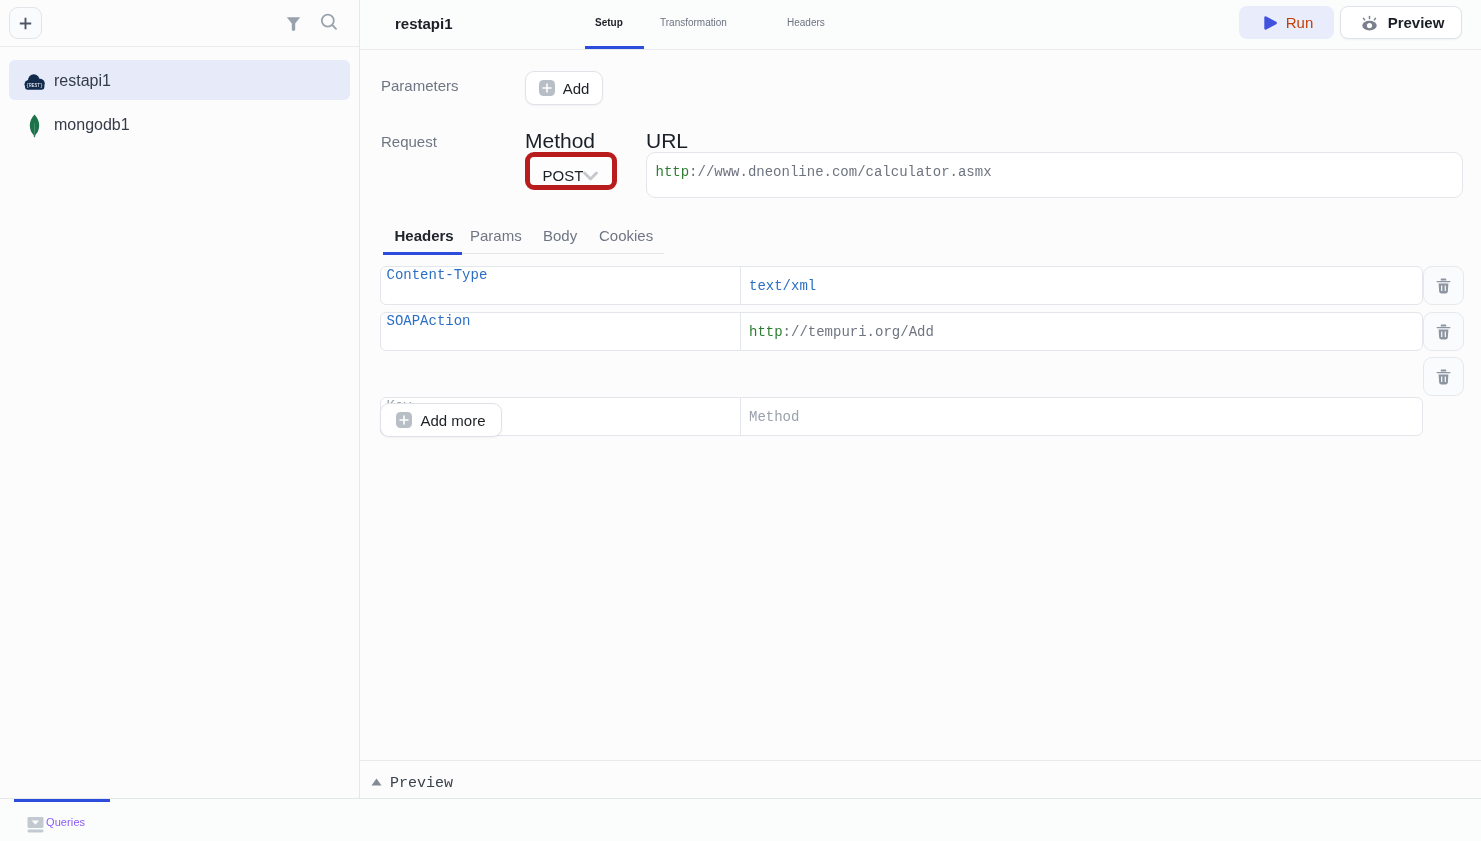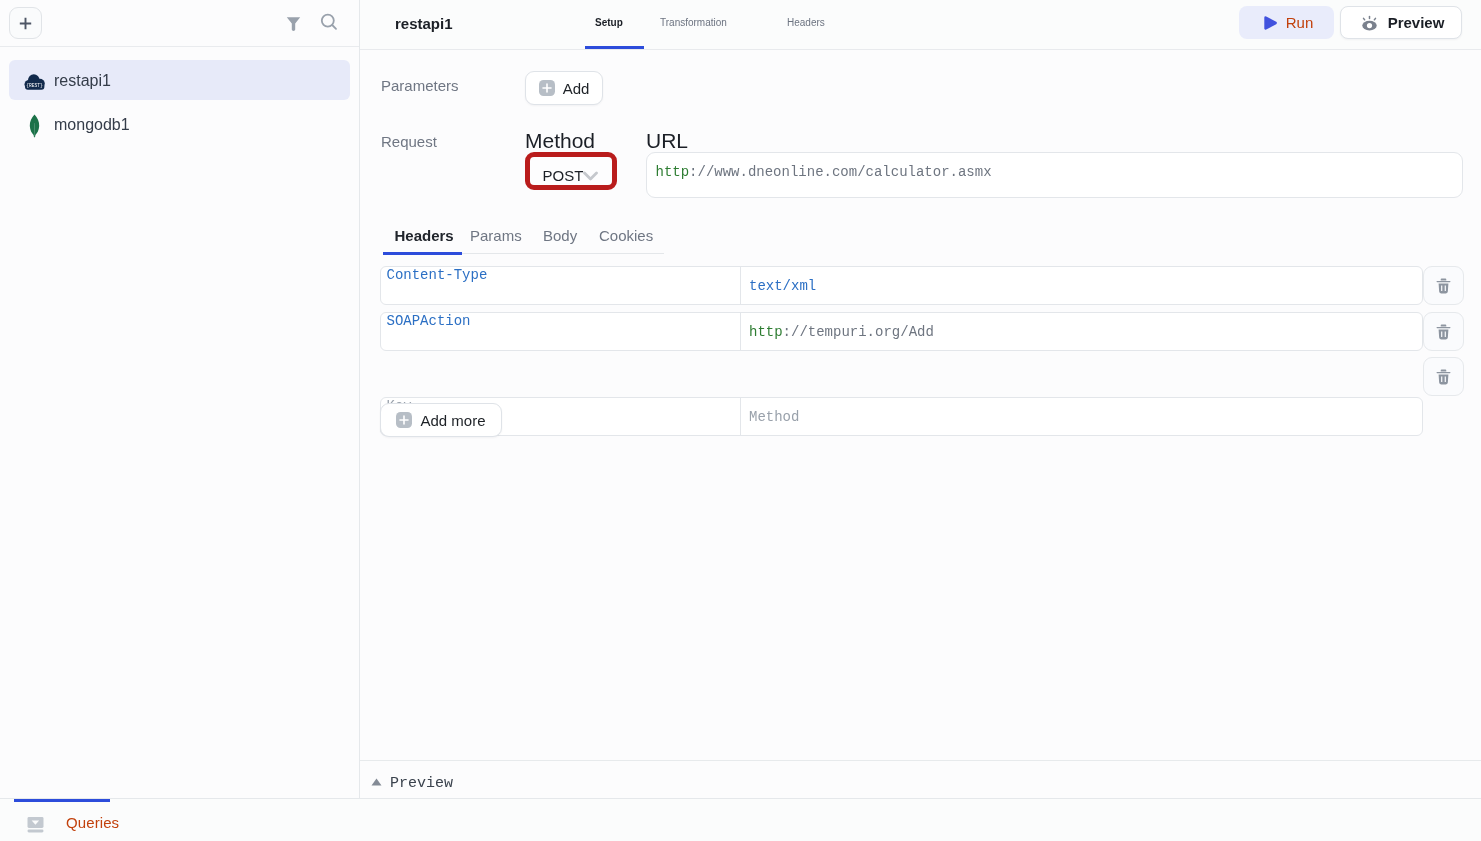--- a/index.html
+++ b/index.html
@@ -17,21 +17,21 @@
   #icon-search { left:320px; top:13px; }
   .sb-item { left:9px; width:341px; height:40px; border-radius:6px; font-size:16px; color:#343C49; }
   .sb-item.sel { background:#E7EAF9; }
   .sb-ic { position:absolute; }
   .sb-label { position:absolute; left:45px; top:11.5px; }
 
   
   #bottombar { left:0; top:798px; width:1481px; height:43px; border-top:1px solid #E5E8EB; background:#FBFCFC; }
   #bb-indicator { left:14px; top:799px; width:96px; height:3px; background:#2C4CDB; }
   #bb-queries { left:27px; top:815px; display:flex; align-items:center; height:18px; }
-  #bb-queries span { margin-left:22px; font-size:15px; color:#c2410c; font-weight:500; letter-spacing:.1px; position:relative; top:-2px; }
+  #bb-queries span { margin-left:2px; font-size:11px; color:#8b5cf6; font-weight:500; letter-spacing:.1px; position:relative; top:-2px; }
 
   
   #mheader { left:360px; top:0; width:1121px; height:50px; border-bottom:1px solid #E8EAED; background:#FBFCFC; }
   #mtitle { left:35px; top:15px; font-size:15px; font-weight:700; color:#1B1F26; }
   .htab { position:absolute; top:17px; font-size:10px; color:#6C7380; }
   .htab.on { color:#1B1F26; font-weight:600; }
   #tab-underline { left:225px; top:46px; width:59px; height:3px; background:#2C4CDB; }
   #btn-run { left:879px; top:6px; width:95px; height:33px; border-radius:8px; background:#E9ECFB; display:flex; align-items:center; justify-content:center; }
   #btn-run span { margin-left:8px; color:#c2410c; font-size:15px; font-weight:500; }
   #btn-preview { left:980px; top:6px; width:122px; height:33px; border-radius:8px; background:#FFFFFF; border:1px solid #DFE3E8; box-shadow:0 1px 2px rgba(30,40,60,.05); display:flex; align-items:center; justify-content:center; }

